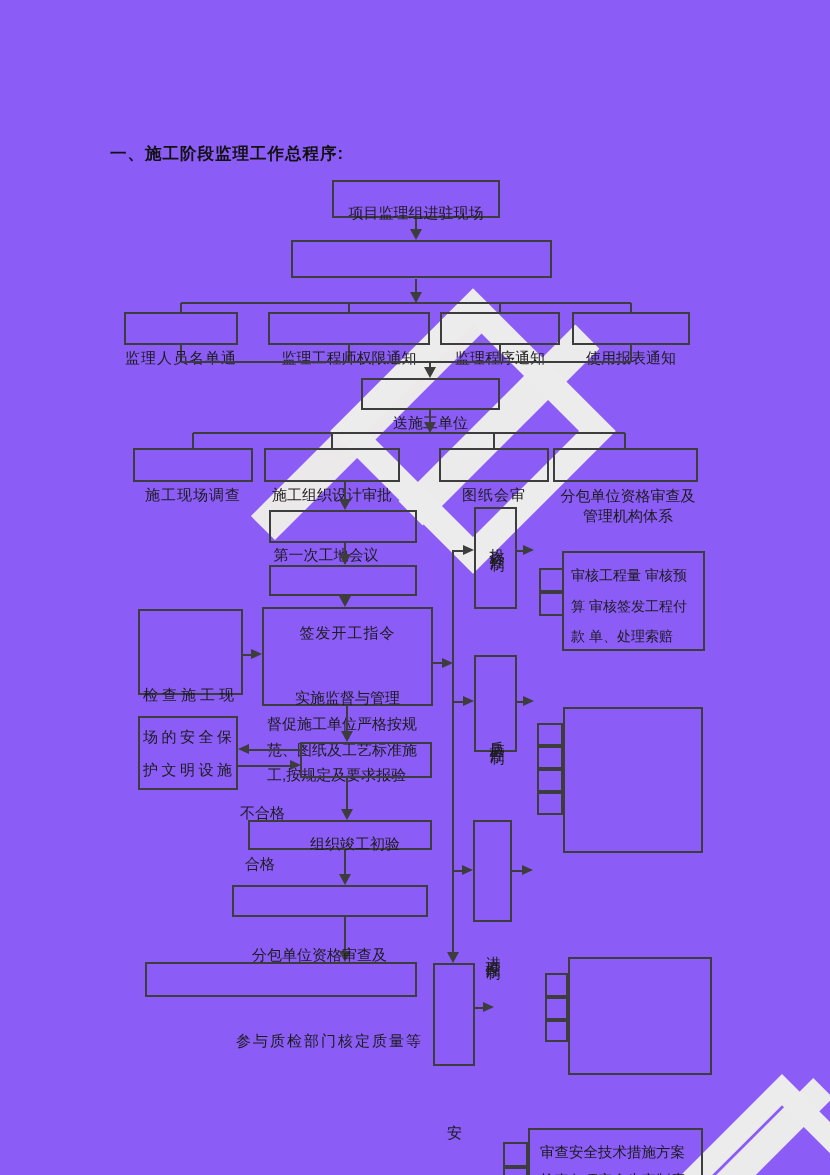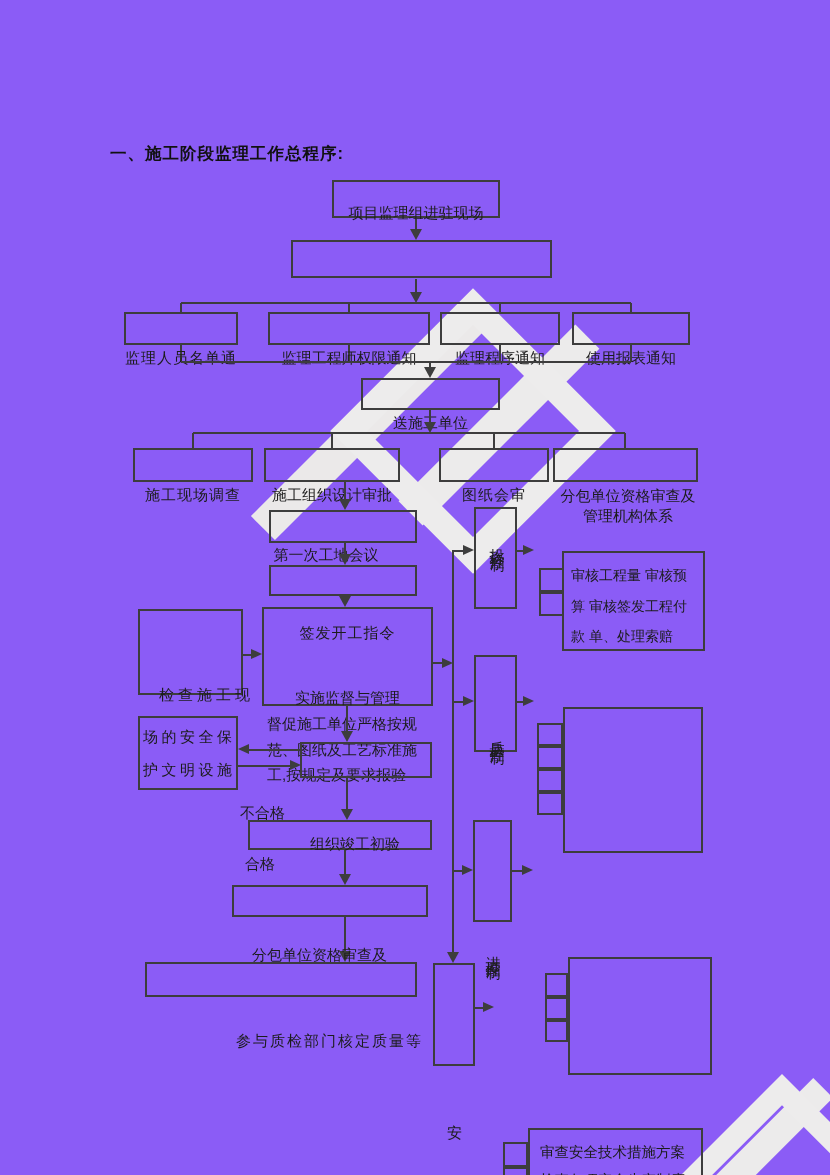--- a/index.html
+++ b/index.html
@@ -96,21 +96,21 @@
   <div class="ad fg" style="left:339px;top:554px;"></div>
 
   <div class="box fg" style="left:269px;top:565px;width:148px;height:31px;"></div>
   <div class="ad fg" style="left:339px;top:596px;"></div>
 
   <div class="box fg" style="left:262px;top:607px;width:171px;height:99px;"></div>
   <div class="lbl c fg" style="left:262px;top:624px;width:171px;letter-spacing:1px;">签发开工指令</div>
   <div class="lbl c fg" style="left:262px;top:689px;width:171px;">实施监督与管理</div>
 
   <div class="box fg" style="left:138px;top:609px;width:105px;height:86px;"></div>
-  <div class="lbl c fg" style="left:152px;top:686px;width:109px;letter-spacing:4px;">检查施工现</div>
+  <div class="lbl c fg" style="left:136px;top:686px;width:109px;letter-spacing:4px;">检查施工现</div>
   <div class="hl fg" style="left:243px;top:654px;width:9px;"></div>
   <div class="ar fg" style="left:251px;top:649px;"></div>
 
   <div class="box fg" style="left:138px;top:716px;width:100px;height:74px;"></div>
   <div class="lbl pre fg" style="left:143px;top:720px;width:94px;letter-spacing:3.5px;line-height:33px;">场的安全保
 护文明设施</div>
 
   <div class="lbl pre fg" style="left:267px;top:711px;width:170px;line-height:25.5px;">督促施工单位严格按规
 范、图纸及工艺标准施
 工,按规定及要求报验</div>

